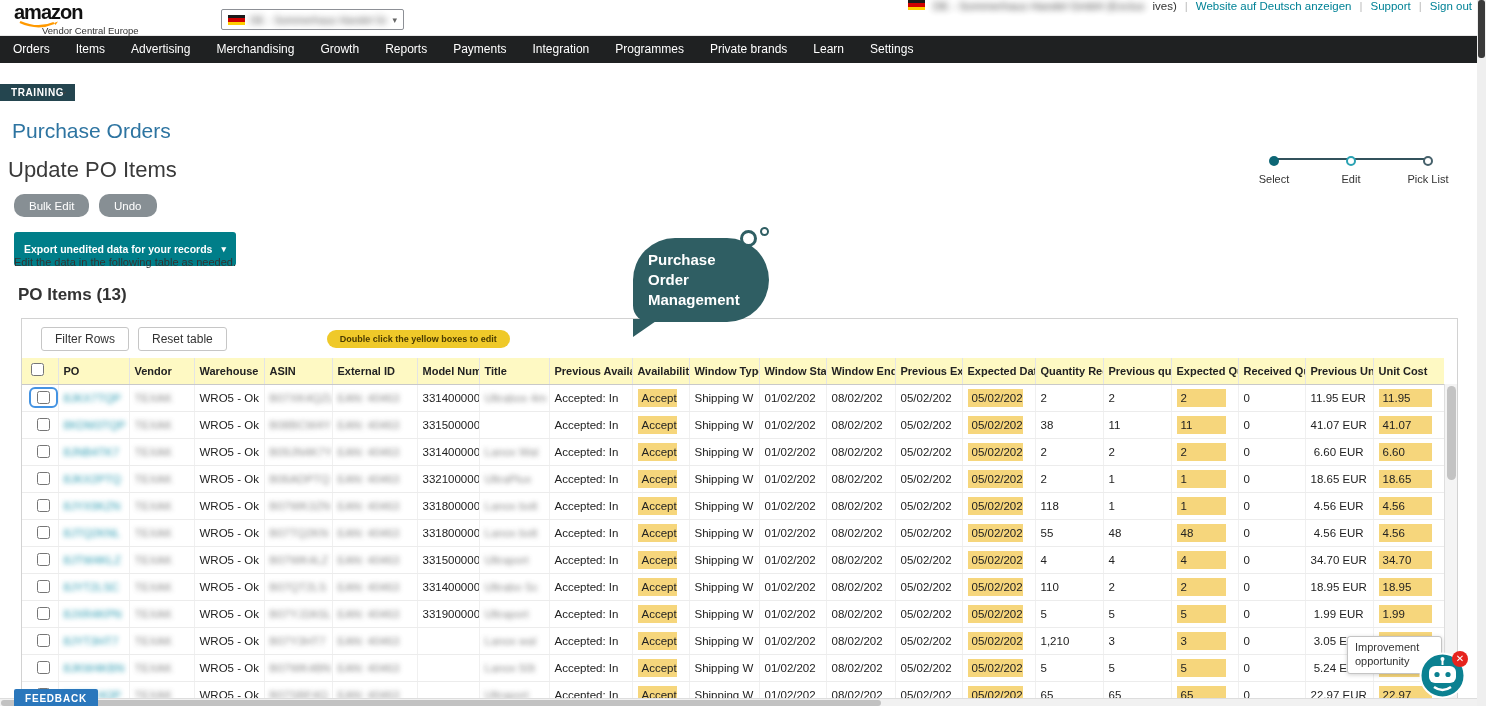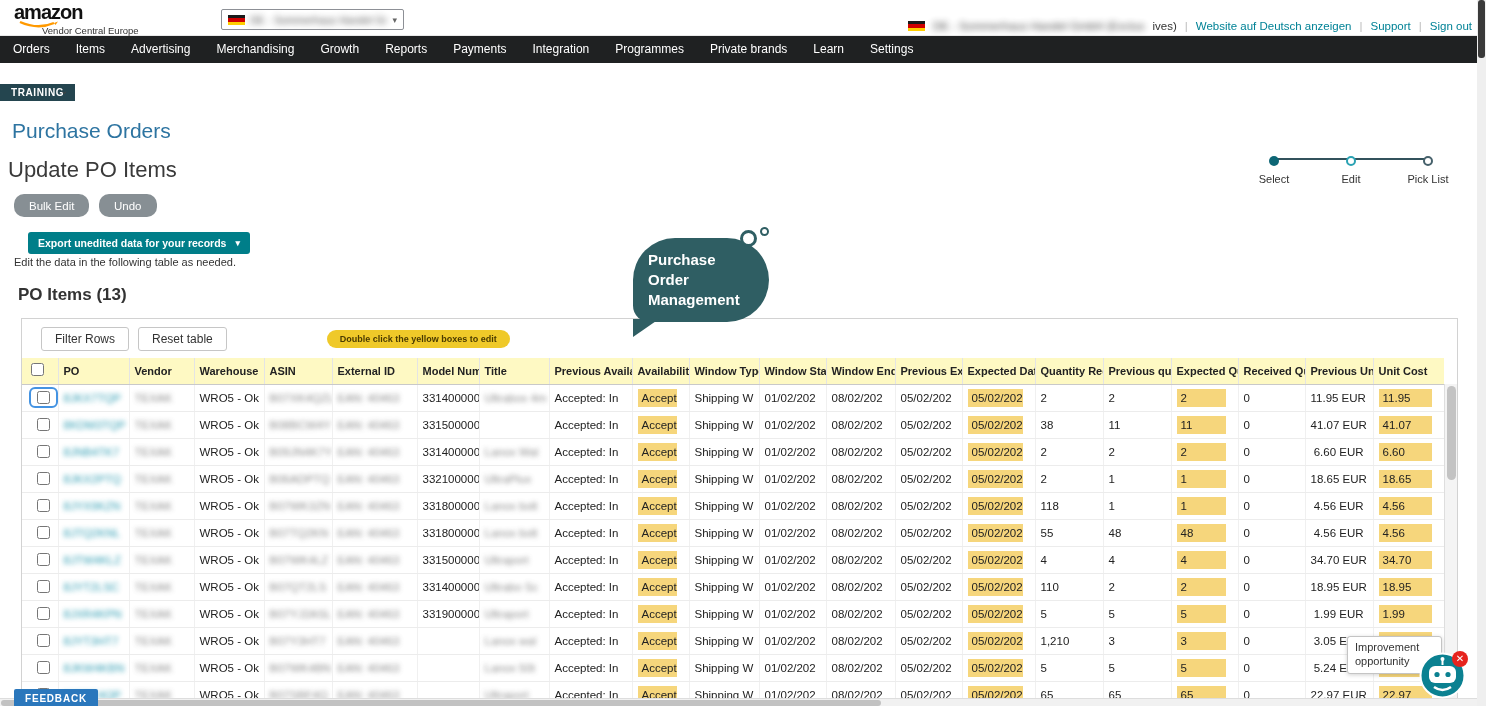--- a/index.html
+++ b/index.html
@@ -16,21 +16,21 @@
   .logo-sub { display:block; font-size:9.5px; color:#333; margin:4px 0 0 28px; white-space:nowrap; }
 
   .acct-select { position:absolute; left:221px; top:9px; width:183px; height:21px;
                  border:1px solid #8d9096; border-radius:2px; background:#fff;
                  display:flex; align-items:center; padding:0 6px; gap:5px; cursor:pointer; }
   .flag { width:17px; height:10px; flex:0 0 auto;
           background:linear-gradient(#1a1a1a 33%, #d00000 33% 66%, #ffce00 66%); }
   .acct-select .val { font-size:10.5px; color:#444; white-space:nowrap; overflow:hidden; flex:1; }
   .acct-select .caret { font-size:9px; color:#666; }
 
-  .top-right { position:absolute; right:14px; top:0; height:36px; display:flex; align-items:center; gap:8px; font-size:11.5px;margin-top:8px; }
+  .top-right { position:absolute; right:14px; top:0; height:36px; display:flex; gap:8px; font-size:11.5px; }
   .blur { filter:blur(3px); opacity:.9; }
   .blur2 { filter:blur(2.5px); opacity:.85; }
   .teal-link { color:#008296; text-decoration:none; cursor:pointer; white-space:nowrap; }
   .sep { color:#bbb; }
 
   
   #mainnav { position:absolute; top:36px; left:0; width:100%; height:27px; background:#1f2122;
              display:flex; align-items:center; z-index:5; }
   #mainnav span { color:#fff; font-size:12px; padding:0 13px; line-height:27px; cursor:pointer; white-space:nowrap; }
 
@@ -53,21 +53,21 @@
   .dot.ring-dark { background:#fff; border:2px solid #46616b; }
   .step .lbl { display:block; font-size:11px; color:#333; margin-top:3px; }
 
   
   .gray-btn { position:absolute; top:194px; height:23px; background:#878f94; color:#fff;
               border:none; border-radius:10px; font-size:11.5px; padding:0 15px; cursor:pointer;
               font-family:inherit; }
   #bulk-edit { left:14px; }
   #undo { left:99px; }
 
-  #export-btn { position:absolute; left:28px; top:232px; height:22px; background:#007e89; color:#fff;
+  #export-btn { position:absolute; left:14px; top:232px; height:34px; background:#007e89; color:#fff;
                 border:none; border-radius:3px; font-size:10.5px; font-weight:bold; padding:0 10px;
                 cursor:pointer; display:flex; align-items:center; gap:9px; font-family:inherit; }
   #export-btn .caret { font-size:9px; }
 
   #edit-hint { position:absolute; left:14px; top:256px; font-size:11px; color:#333; }
 
   
   #bubble { position:absolute; left:633px; top:238px; width:136px; height:84px; background:#2f5e63;
             border-radius:46px 46px 46px 18px; z-index:3; }
   #bubble::after { content:""; position:absolute; left:0px; bottom:-15px; width:26px; height:18px;

